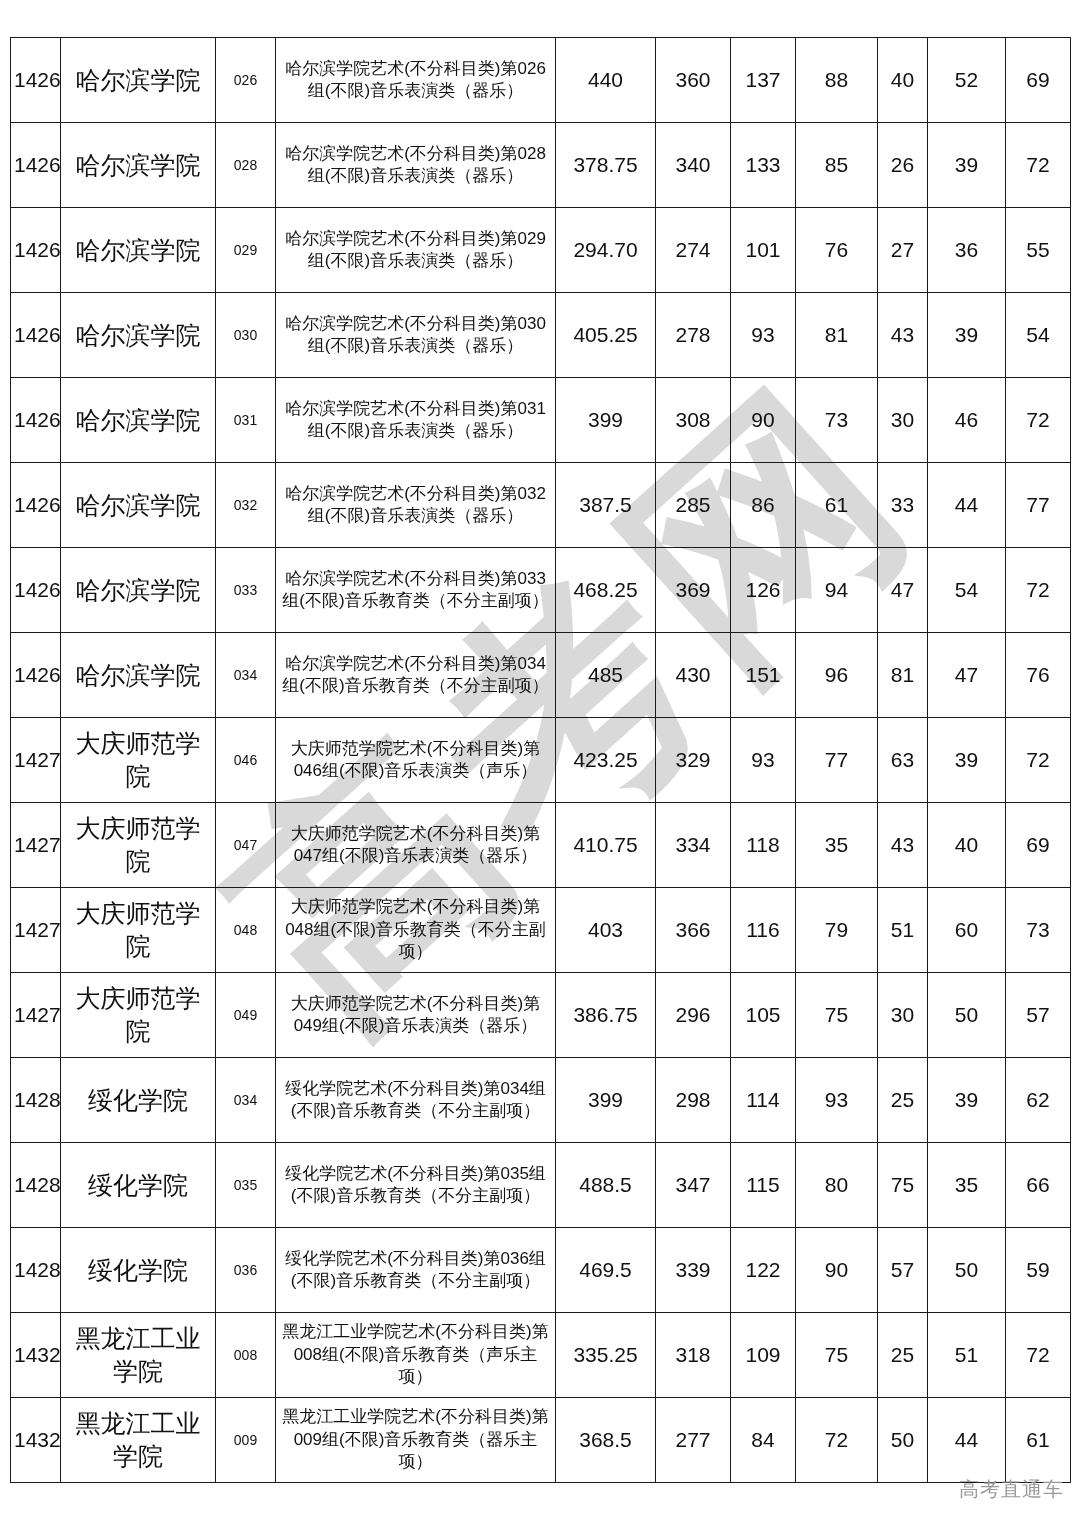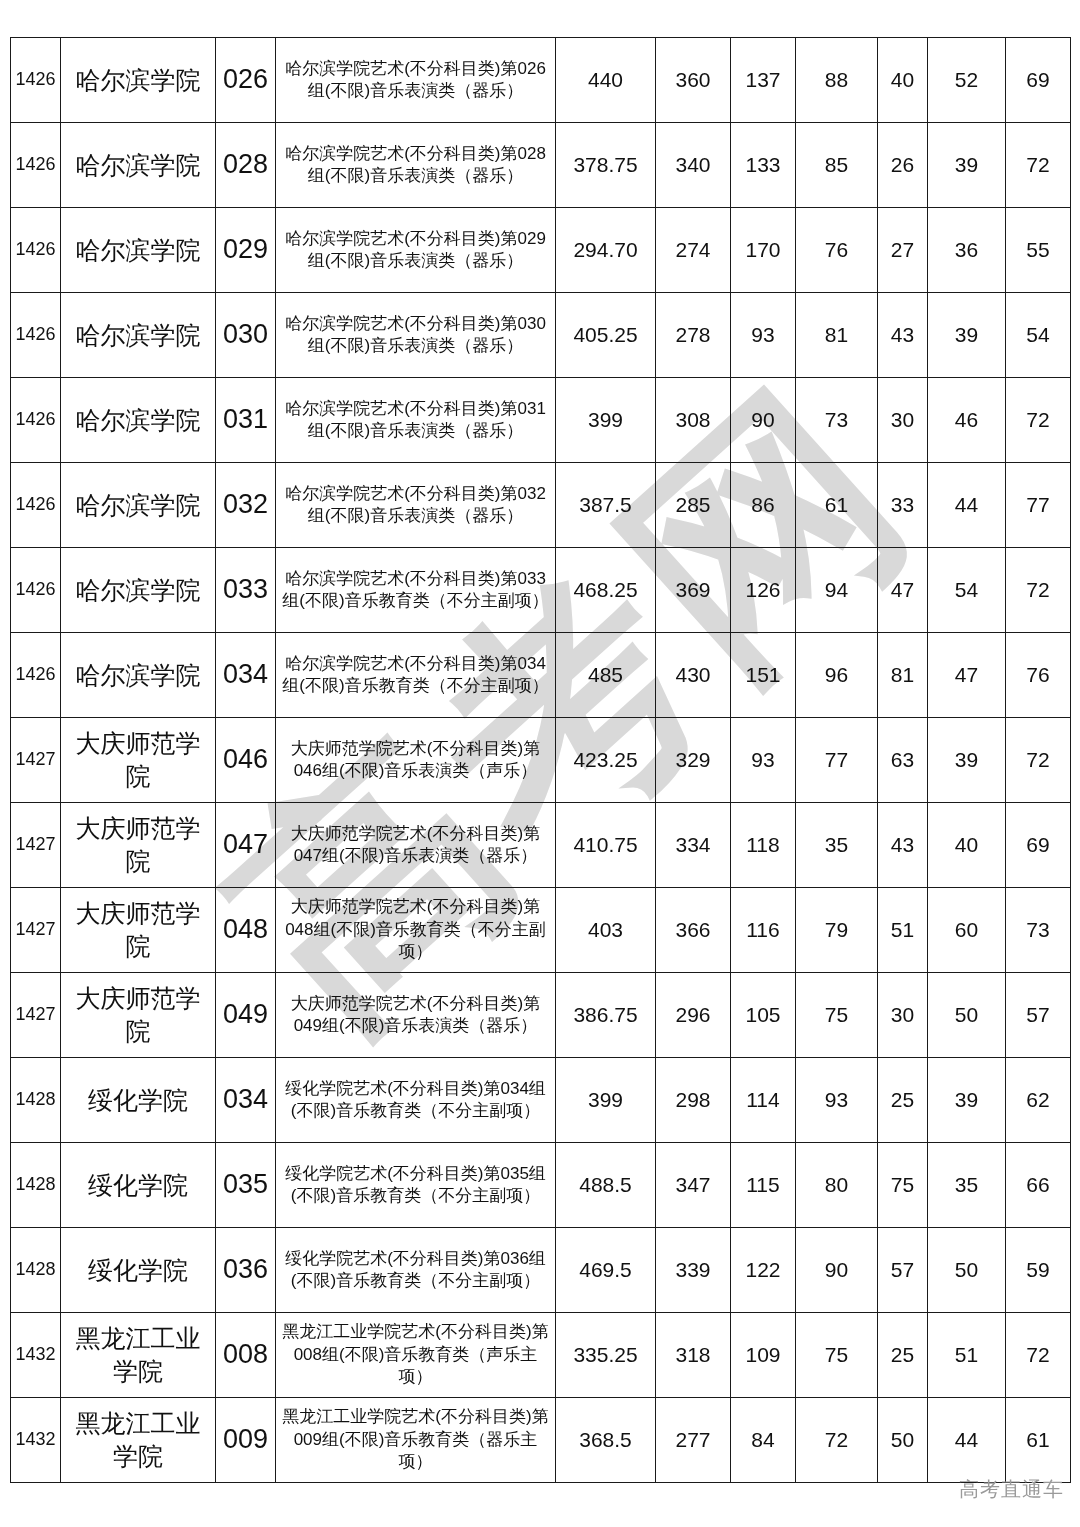--- a/index.html
+++ b/index.html
@@ -70,23 +70,23 @@
   col.c-group     { width: 60px;  }
   col.c-major     { width: 280px; }
   col.c-v1        { width: 100px; }
   col.c-v2        { width: 75px;  }
   col.c-v3        { width: 65px;  }
   col.c-v4        { width: 82px;  }
   col.c-v5        { width: 50px;  }
   col.c-v6        { width: 78px;  }
   col.c-v7        { width: 65px;  }
 
-  td.cell-code    { font-size: 18px; }
+  td.cell-code    { font-size: 21px; }
   td.cell-school  { font-size: 25px; margin-left: 31px; }
-  td.cell-group   { font-size: 27px; }
+  td.cell-group   { font-size: 14px; }
   td.cell-major   { font-size: 17px; text-align: center; padding-left: 5px; padding-right: 5px; }
   td.cell-val     { font-size: 21px; }
 
   tr.row { height: 85px; }
 
   
   #brand-mark {
     position: absolute;
     right: 16px;
     bottom: 24px;
@@ -147,21 +147,21 @@
           <td class="cell-val">39</td>
           <td class="cell-val">72</td>
         </tr>
         <tr class="row">
           <td class="cell-code">1426</td>
           <td class="cell-school">哈尔滨学院</td>
           <td class="cell-group">029</td>
           <td class="cell-major">哈尔滨学院艺术(不分科目类)第029组(不限)音乐表演类（器乐）</td>
           <td class="cell-val">294.70</td>
           <td class="cell-val">274</td>
-          <td class="cell-val">170</td>
+          <td class="cell-val">101</td>
           <td class="cell-val">76</td>
           <td class="cell-val">27</td>
           <td class="cell-val">36</td>
           <td class="cell-val">55</td>
         </tr>
         <tr class="row">
           <td class="cell-code">1426</td>
           <td class="cell-school">哈尔滨学院</td>
           <td class="cell-group">030</td>
           <td class="cell-major">哈尔滨学院艺术(不分科目类)第030组(不限)音乐表演类（器乐）</td>

